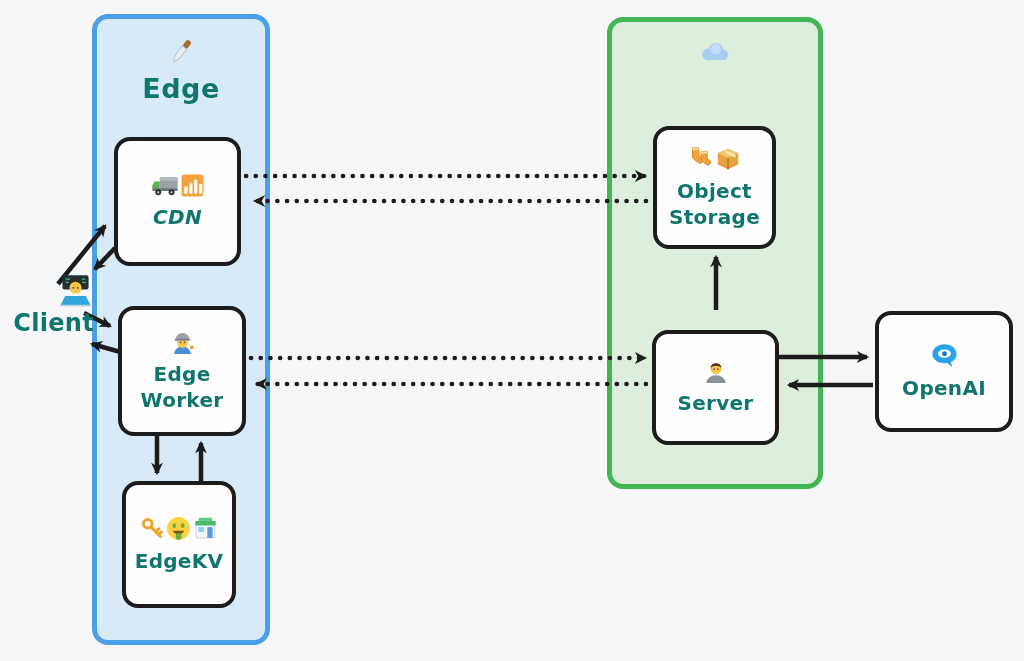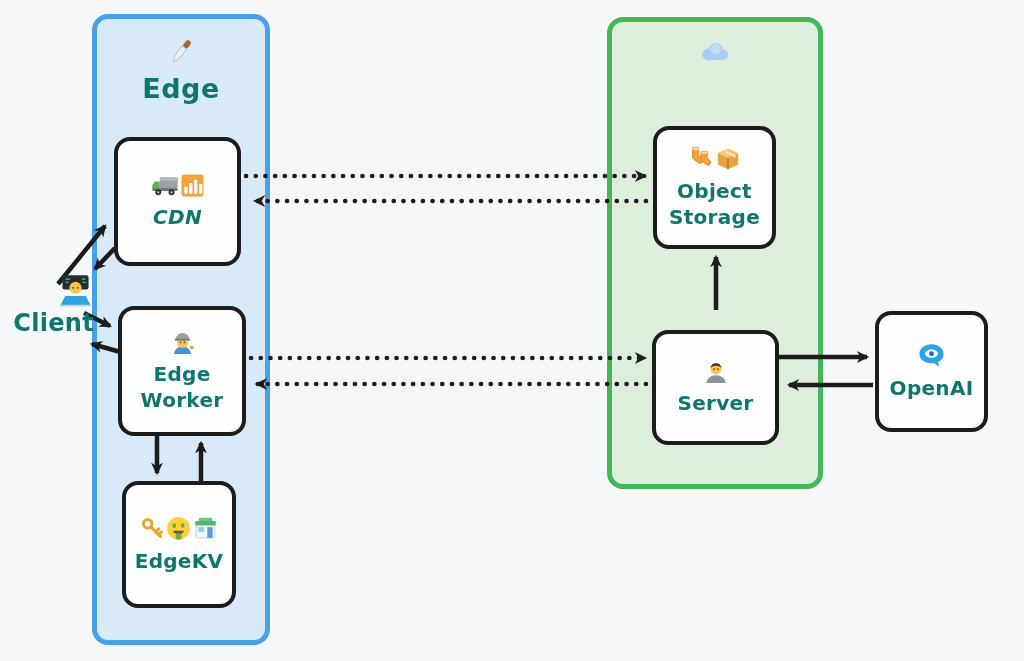--- a/index.html
+++ b/index.html
@@ -26,21 +26,21 @@
     position:absolute;z-index:3;background:#fefefe;border:4.5px solid #1c1c1c;border-radius:16px;
     display:flex;flex-direction:column;align-items:center;justify-content:center;gap:7px;
   }
   .node-icons{display:flex;align-items:center;gap:2px;}
   .node-label{font-size:20px;font-weight:700;letter-spacing:.3px;text-align:center;white-space:pre-line;line-height:1.3;}
   .node.cdn{left:114px;top:137px;width:127px;height:129px;font-style:italic;}
   .node.edge-worker{left:118px;top:306px;width:128px;height:130px;}
   .node.edgekv{left:122px;top:481px;width:114px;height:127px;}
   .node.object-storage{left:653px;top:126px;width:123px;height:123px;}
   .node.server{left:652px;top:310px;width:127px;height:115px;margin-top:20px;}
-  .node.openai{left:875px;top:311px;width:113px;height:121px;z-index:3;}
+  .node.openai{left:875px;top:311px;width:138px;height:121px;z-index:3;}
   
   .actor{position:absolute;left:10px;top:274px;width:84px;z-index:3;display:flex;flex-direction:column;align-items:flex-end;gap:2px;}
   .actor-label{font-size:24px;font-weight:700;letter-spacing:.3px;}
   .icon{display:inline-flex;line-height:0;}
 </style>
 </head>
 <body>
 
 <div class="canvas">
 

